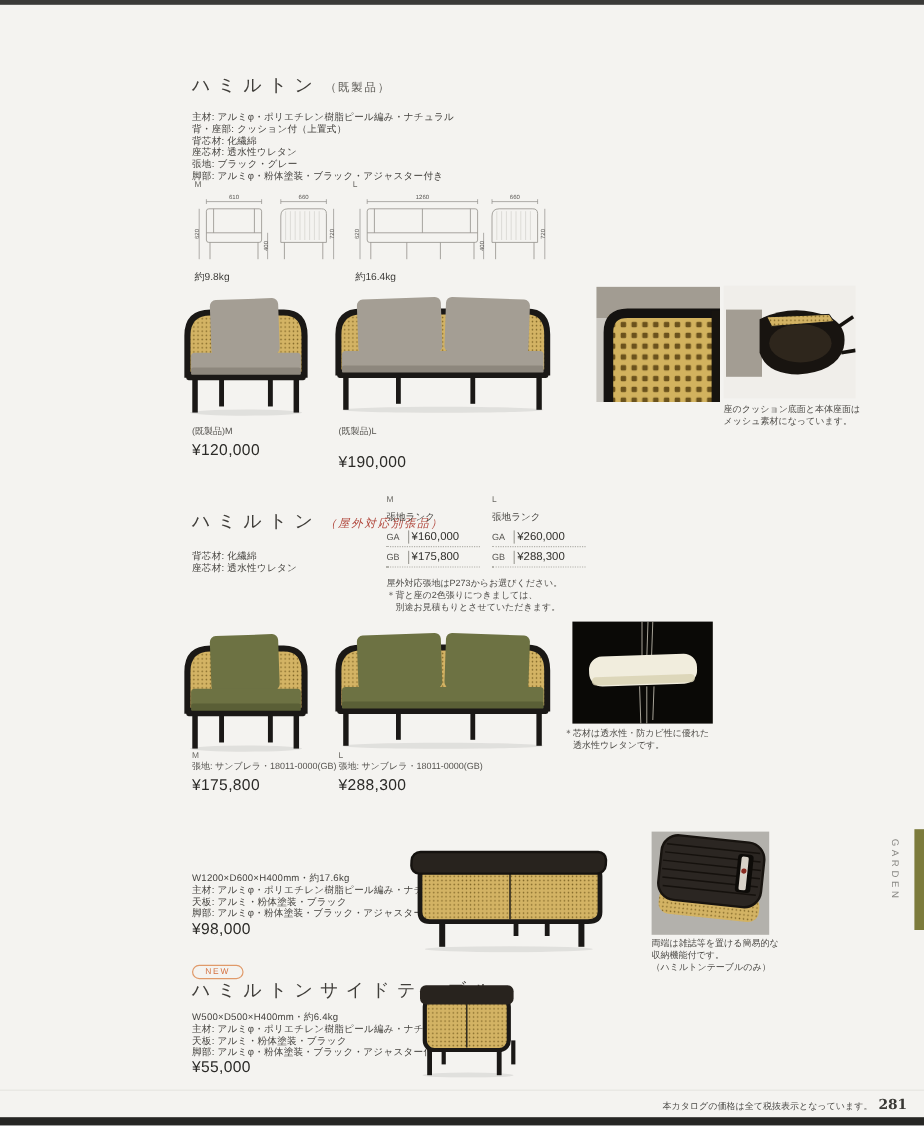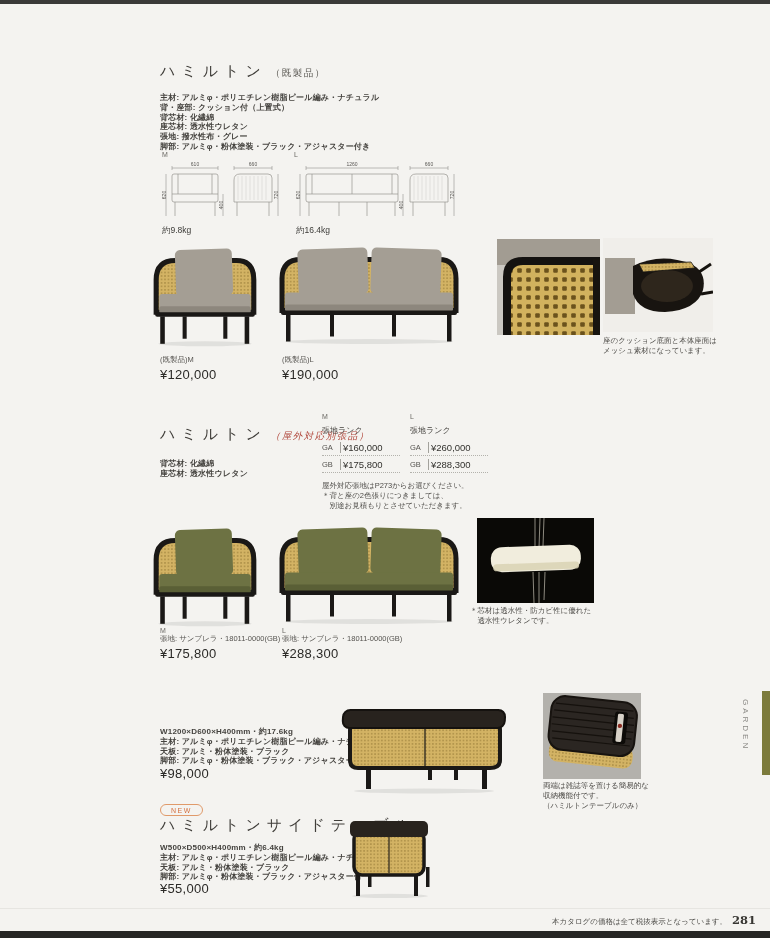--- a/index.html
+++ b/index.html
@@ -9,21 +9,21 @@
     font-family:"Liberation Sans","DejaVu Sans",sans-serif;
     color:#45433f;
   }
   .abs{position:absolute;}
   .edge{background:#3a3a38;}
   
   .sec-title{font-size:15px;letter-spacing:6px;color:#403e3a;white-space:nowrap;}
   .sec-title .suffix{font-size:9.5px;letter-spacing:1.5px;color:#5a5853;margin-left:4px;}
   .sec-title .suffix.red{color:#b0453a;font-style:italic;}
   
-  .specs{font-size:8px;line-height:9.8px;color:#45433f;letter-spacing:0.2px;white-space:nowrap;font-weight:bold;}
+  .specs{font-size:8px;line-height:9.8px;color:#45433f;letter-spacing:0.2px;white-space:nowrap;}
   .small-note{font-size:7.5px;line-height:10px;color:#4e4c48;white-space:pre-line;}
   .price-big{font-size:13px;letter-spacing:0.3px;color:#2b2a27;}
   .prod-label{font-size:7.5px;color:#55534f;}
   .size-letter{font-size:7px;color:#6a6863;}
   
   .ptable{display:flex;gap:10px;}
   .pcol{width:78px;}
   .pcol .psize{font-size:7px;color:#6a6863;height:12px;}
   .pcol .prank{font-size:8px;color:#45433f;height:14px;}
   .prow{display:flex;align-items:center;height:16px;border-bottom:1px dotted #b3b2ac;}
@@ -73,21 +73,21 @@
   <div class="abs" style="left:0;top:908px;width:770px;height:1px;background:#e6e5e1"></div>
 
   <div class="abs sec-title" style="left:160px;top:62px">
     <span>ハミルトン</span><span class="suffix">（既製品）</span>
   </div>
   <div class="abs specs" style="left:160px;top:93px">
     <div>主材: アルミφ・ポリエチレン樹脂ピール編み・ナチュラル</div>
     <div>背・座部: クッション付（上置式）</div>
     <div>背芯材: 化繊綿</div>
     <div>座芯材: 透水性ウレタン</div>
-    <div>張地: 撥水性布・グレー</div>
+    <div>張地: ブラック・グレー</div>
     <div>脚部: アルミφ・粉体塗装・ブラック・アジャスター付き</div>
   </div>
 
   <div class="abs dim-label" style="left:162px;top:151px">M</div>
   <svg class="abs diag" style="left:156px;top:160px" width="130" height="68" viewBox="0 0 130 68">
     <line class="dim" x1="16" y1="8" x2="62" y2="8"></line>
       <line class="dim" x1="16" y1="6" x2="16" y2="10"></line>
       <line class="dim" x1="62" y1="6" x2="62" y2="10"></line>
     <text x="39" y="6" text-anchor="middle">610</text>
     <line class="dim" x1="78" y1="8" x2="116" y2="8"></line>
@@ -195,21 +195,21 @@
   </div>
   <div class="abs small-note" style="left:603px;top:336px;width:160px">座のクッション底面と本体座面は
 メッシュ素材になっています。</div>
 
   <div class="abs" style="left:160px;top:355px">
     <div class="prod-label">(既製品)M</div>
     <div class="price-big" style="margin-top:2px">¥120,000</div>
   </div>
   <div class="abs" style="left:282px;top:355px">
     <div class="prod-label">(既製品)L</div>
-    <div class="price-big" style="margin-top:2px">¥190,000</div>
+    <div class="price-big" style="margin-top:12px">¥190,000</div>
   </div>
 
   <div class="abs sec-title" style="left:160px;top:425px">
     <span>ハミルトン</span><span class="suffix red">（屋外対応別張品）</span>
   </div>
   <div class="abs specs" style="left:160px;top:459px">
     <div>背芯材: 化繊綿</div>
     <div>座芯材: 透水性ウレタン</div>
   </div>
 

